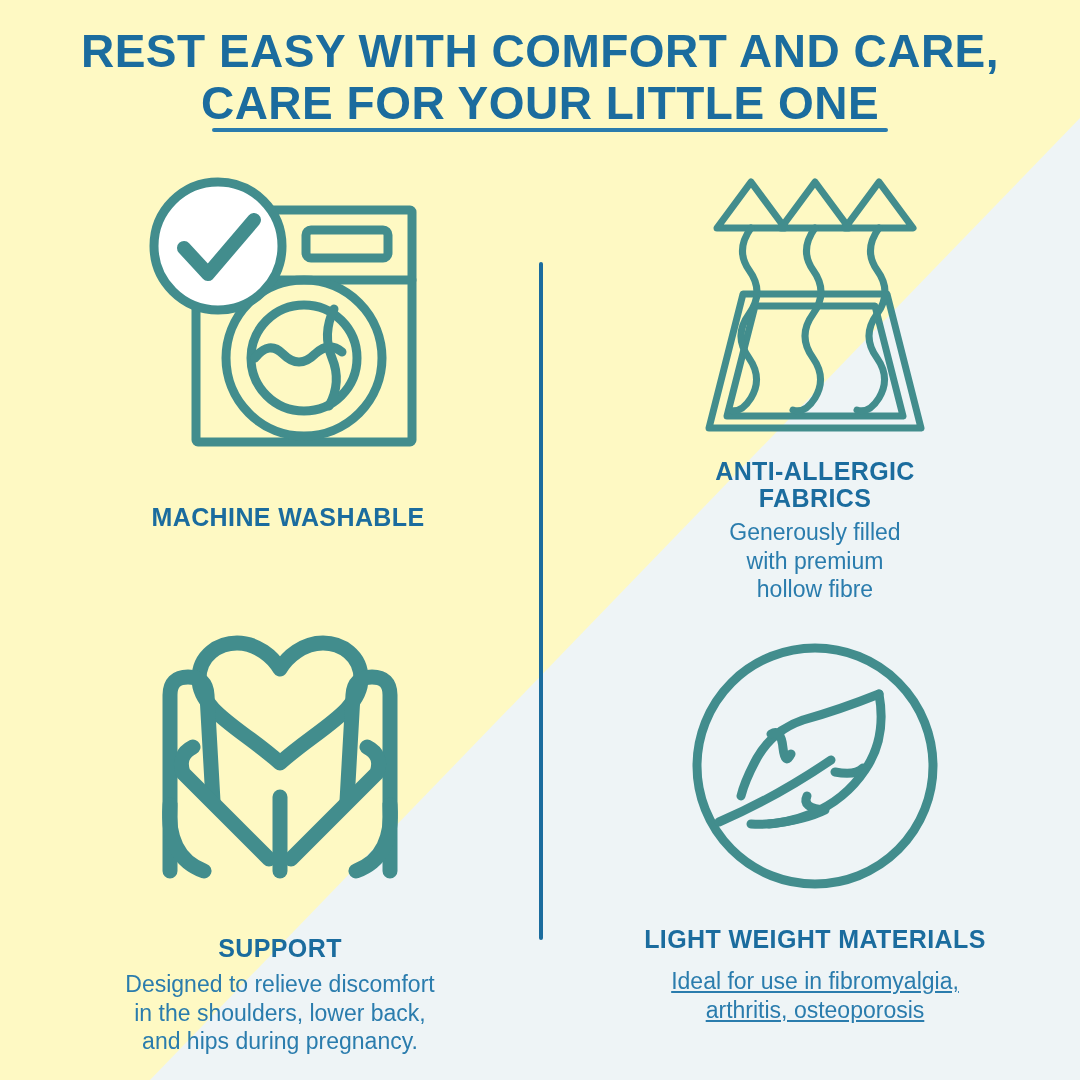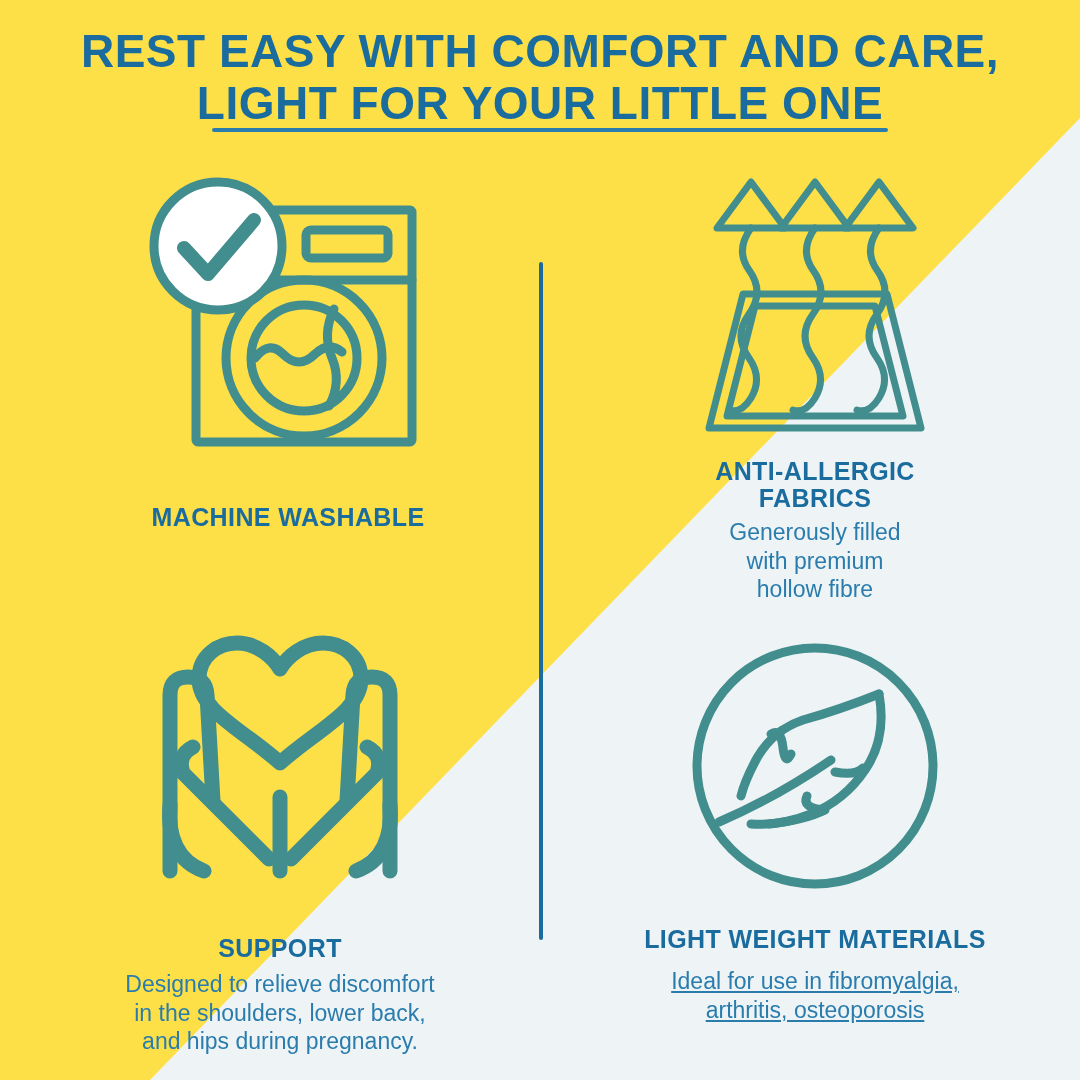--- a/index.html
+++ b/index.html
@@ -10,21 +10,21 @@
     width: 1080px;
     height: 1080px;
     font-family: "Liberation Sans", sans-serif;
     background: #ffffff;
     overflow: hidden;
   }
   #poster {
     position: relative;
     width: 1080px;
     height: 1080px;
-    background: #fde047;
+    background: #fef9c3;
     overflow: hidden;
   }
   
   #diagonal-bg {
     position: absolute;
     inset: 0;
     background: #eef4f6;
     clip-path: polygon(1080px 118px, 1080px 1080px, 150px 1080px);
     z-index: 0;
   }
@@ -122,21 +122,21 @@
 <body>
 
 <div id="poster">
 
   <div id="diagonal-bg"></div>
 
   <div id="content">
 
     <div class="headline">
       <span class="headline-line">REST EASY WITH COMFORT AND CARE,</span>
-      <span class="headline-line">LIGHT FOR YOUR LITTLE ONE</span>
+      <span class="headline-line">CARE FOR YOUR LITTLE ONE</span>
     </div>
     <div class="headline-rule"></div>
 
     <div class="v-divider"></div>
 
     <div class="cell" id="cell-machine-washable">
       <svg class="cell-icon" width="300" height="290" viewBox="0 0 300 290">
         <g fill="none" stroke="#428d8d" stroke-width="9" stroke-linecap="round" stroke-linejoin="round">
 
           <rect x="58" y="42" width="216" height="232" rx="2"></rect>

